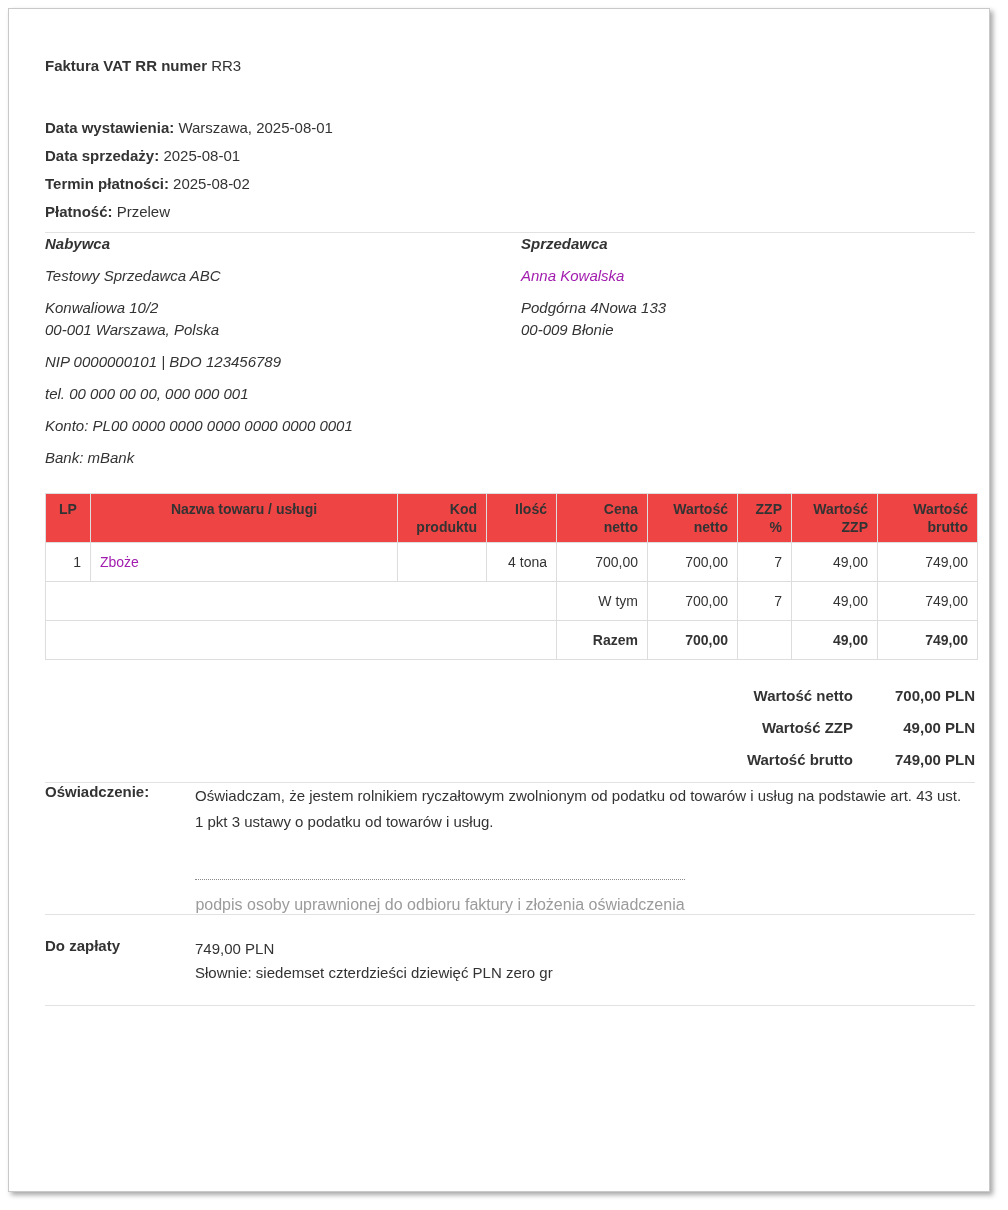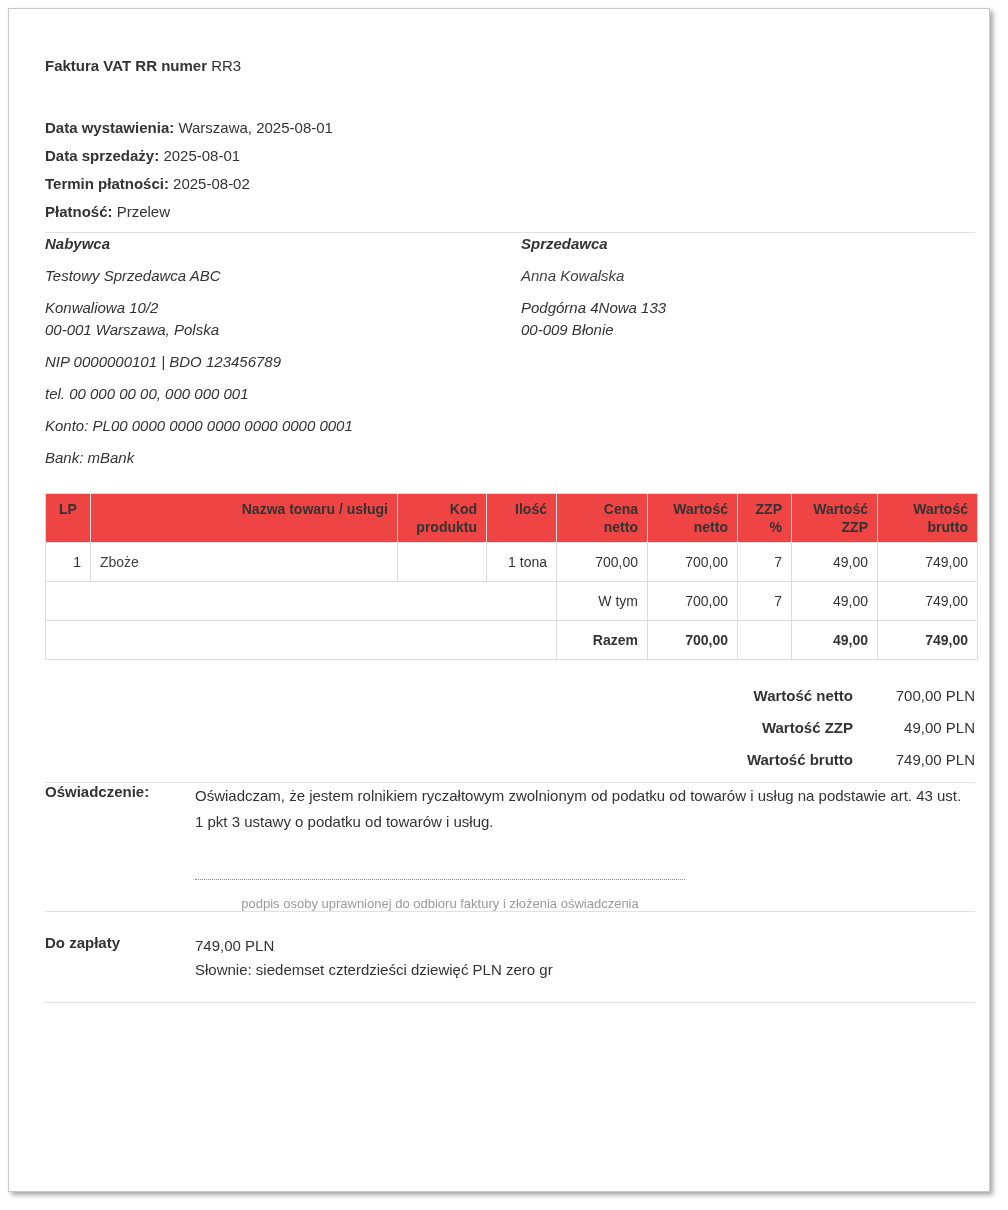--- a/index.html
+++ b/index.html
@@ -27,21 +27,21 @@
     border-top: 1px solid #e2e2e2;
     margin: 0;
   }
   .hr-parties { margin-top: 33px; margin-bottom: 20px; }
   .parties { display: flex; margin-bottom: 14px; }
   .party { line-height: 22px; font-style: italic; }
   .party-left { width: 476px; flex: 0 0 476px; }
   .party-right { flex: 1; }
   .party-heading { font-weight: bold; margin: 0 0 26px 0; }
   .party p { margin: 0 0 10px 0; }
-  a.link { color: #404040; text-decoration: none; cursor: pointer; }
+  a.link { color: #a21caf; text-decoration: none; cursor: pointer; }
 
   table.items {
     border-collapse: collapse;
     table-layout: fixed;
     width: 932px;
     font-size: 14px;
     margin-top: 12px;
   }
   table.items th, table.items td {
     border: 1px solid #dddddd;
@@ -49,51 +49,51 @@
     vertical-align: top;
     overflow: hidden;
   }
   table.items thead th {
     background: #ef4444;
     font-weight: bold;
     text-align: right;
     line-height: 18px;
   }
   table.items thead th.th-lp { text-align: center; }
-  table.items thead th.th-name { text-align: right; }
+  table.items thead th.th-name { text-align: center; }
   table.items tbody td { padding: 11px 9px; }
   td.num { text-align: right; }
   td.blank { border: none; background: transparent; }
   tr.total-row td { font-weight: bold; }
 
   .totals { margin-top: 26px; }
   .totals-row {
     display: flex;
     justify-content: flex-end;
     margin-bottom: 12px;
     line-height: 20px;
   }
   .totals-label { font-weight: bold; text-align: right; }
-  .totals-value { width: 122px; text-align: right; }
+  .totals-value { width: 122px; text-align: right; font-weight: bold; }
 
   .hr-declaration { margin-top: 52px; }
   .declaration { display: flex; }
   .decl-label { width: 150px; flex: 0 0 150px; font-weight: bold; }
   .decl-body { flex: 1; }
   .decl-text { line-height: 26px; max-width: 772px; }
   .sign-line {
     width: 490px;
     height: 1px;
     border-bottom: 1px dotted #8a8a8a;
     margin-top: 44px;
   }
   .sign-caption {
     width: 490px;
     text-align: center;
-    font-size: 13px;
+    font-size: 16px;
     color: #9b9b9b;
     margin-top: 16px;
   }
   .hr-payment { margin-top: 18px; }
   .payment { display: flex; margin-top: 22px; margin-bottom: 20px; }
   .pay-label { width: 150px; flex: 0 0 150px; font-weight: bold; }
   .pay-body { flex: 1; line-height: 24px; }
 </style>
 </head>
 <body>
@@ -176,21 +176,21 @@
         <th>Wartość brutto</th>
       </tr>
     </thead>
     <tbody>
       <tr>
         <td class="num">1</td>
         <td>
           <a class="link">Zboże</a>
         </td>
         <td></td>
-        <td class="num">1 tona</td>
+        <td class="num">4 tona</td>
         <td class="num">700,00</td>
         <td class="num">700,00</td>
         <td class="num">7</td>
         <td class="num">49,00</td>
         <td class="num">749,00</td>
       </tr>
       <tr>
         <td class="blank" colspan="4"></td>
         <td class="num">W tym</td>
         <td class="num">700,00</td>

